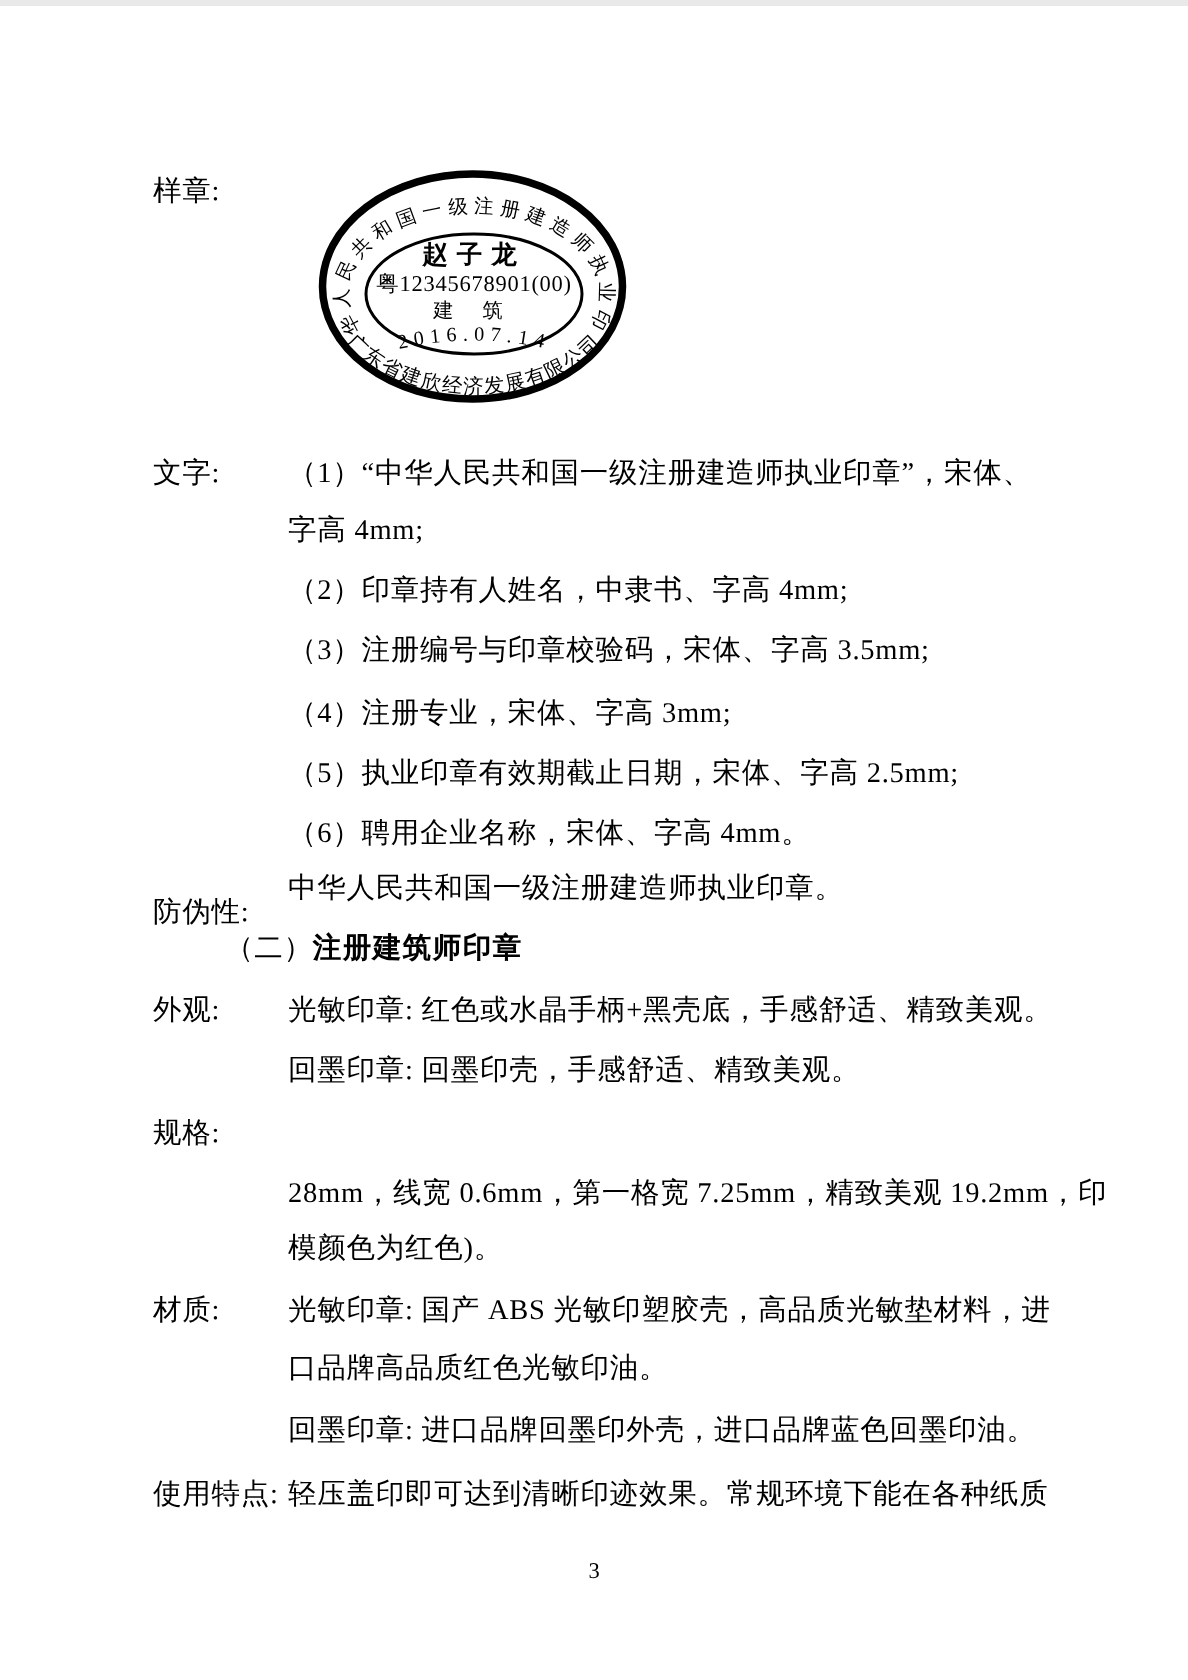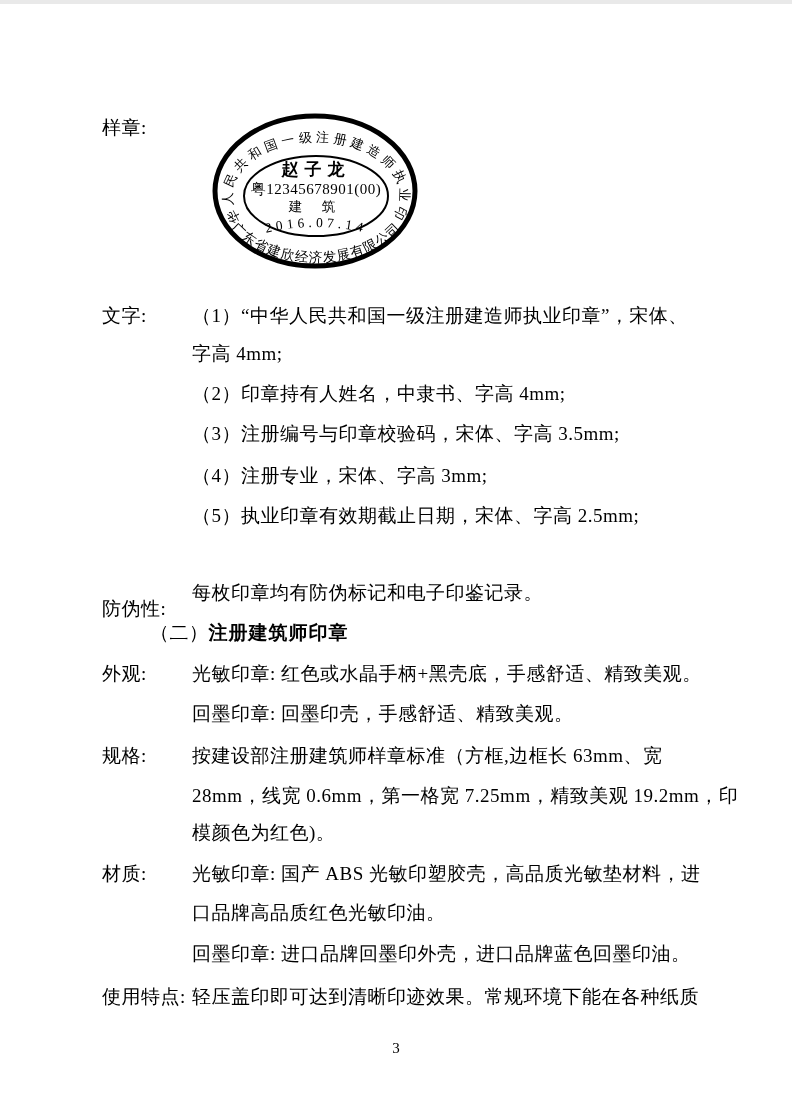--- a/index.html
+++ b/index.html
@@ -61,34 +61,34 @@
     </text>
   </svg>
 
   <div class="line label" style="top:300px">文字:</div>
   <div class="line content" style="top:300px">（1）“中华人民共和国一级注册建造师执业印章”，宋体、</div>
   <div class="line content" style="top:338px">字高 4mm;</div>
   <div class="line content" style="top:378px">（2）印章持有人姓名，中隶书、字高 4mm;</div>
   <div class="line content" style="top:418px">（3）注册编号与印章校验码，宋体、字高 3.5mm;</div>
   <div class="line content" style="top:460px">（4）注册专业，宋体、字高 3mm;</div>
   <div class="line content" style="top:500px">（5）执业印章有效期截止日期，宋体、字高 2.5mm;</div>
+  <div class="line content" style="top:540px">（6）聘用企业名称，宋体、字高 4mm。</div>
 
   <div class="line label" style="top:593px">防伪性:</div>
-  <div class="line content" style="top:577px">每枚印章均有防伪标记和电子印鉴记录。</div>
+  <div class="line content" style="top:577px">中华人民共和国一级注册建造师执业印章。</div>
 
   <div class="line heading" style="top:617px">
     <span class="hd-prefix">（二）</span><span class="hd-title">注册建筑师印章</span>
   </div>
 
   <div class="line label" style="top:658px">外观:</div>
   <div class="line content" style="top:658px">光敏印章: 红色或水晶手柄+黑壳底，手感舒适、精致美观。</div>
   <div class="line content" style="top:698px">回墨印章: 回墨印壳，手感舒适、精致美观。</div>
 
   <div class="line label" style="top:740px">规格:</div>
-  <div class="line content" style="top:740px">按建设部注册建筑师样章标准（方框,边框长 63mm、宽</div>
   <div class="line content" style="top:780px">28mm，线宽 0.6mm，第一格宽 7.25mm，精致美观 19.2mm，印</div>
   <div class="line content" style="top:817px">模颜色为红色)。</div>
 
   <div class="line label" style="top:858px">材质:</div>
   <div class="line content" style="top:858px">光敏印章: 国产 ABS 光敏印塑胶壳，高品质光敏垫材料，进</div>
   <div class="line content" style="top:897px">口品牌高品质红色光敏印油。</div>
   <div class="line content" style="top:938px">回墨印章: 进口品牌回墨印外壳，进口品牌蓝色回墨印油。</div>
 
   <div class="line label" style="top:981px">使用特点:</div>
   <div class="line content" style="top:981px">轻压盖印即可达到清晰印迹效果。常规环境下能在各种纸质</div>

